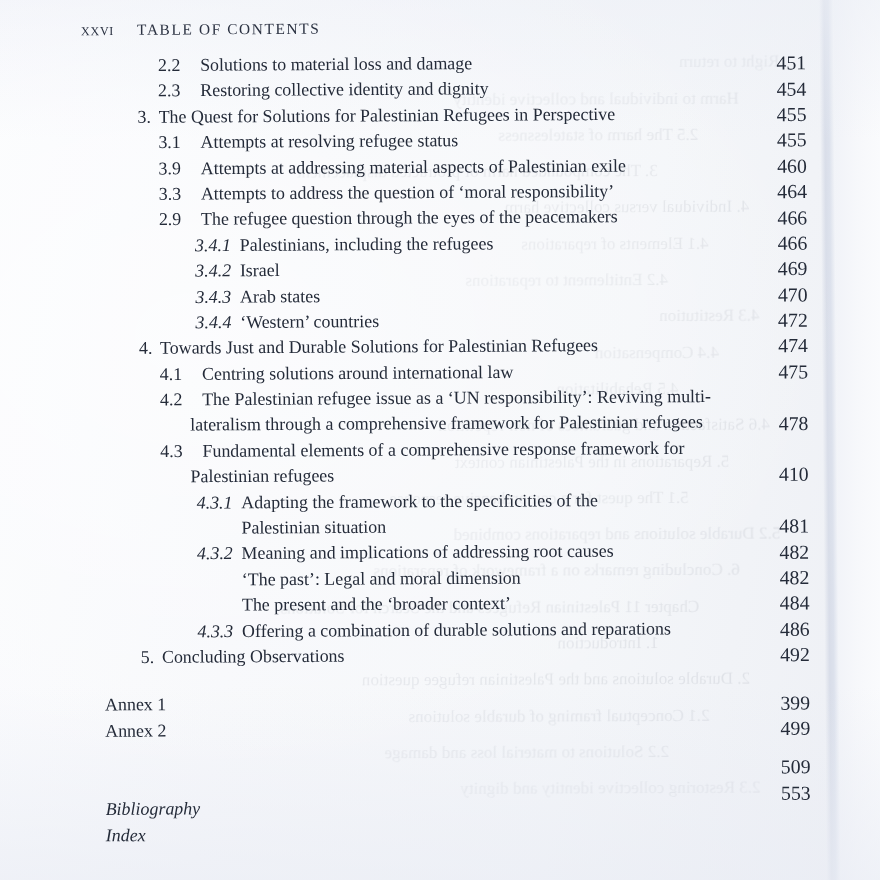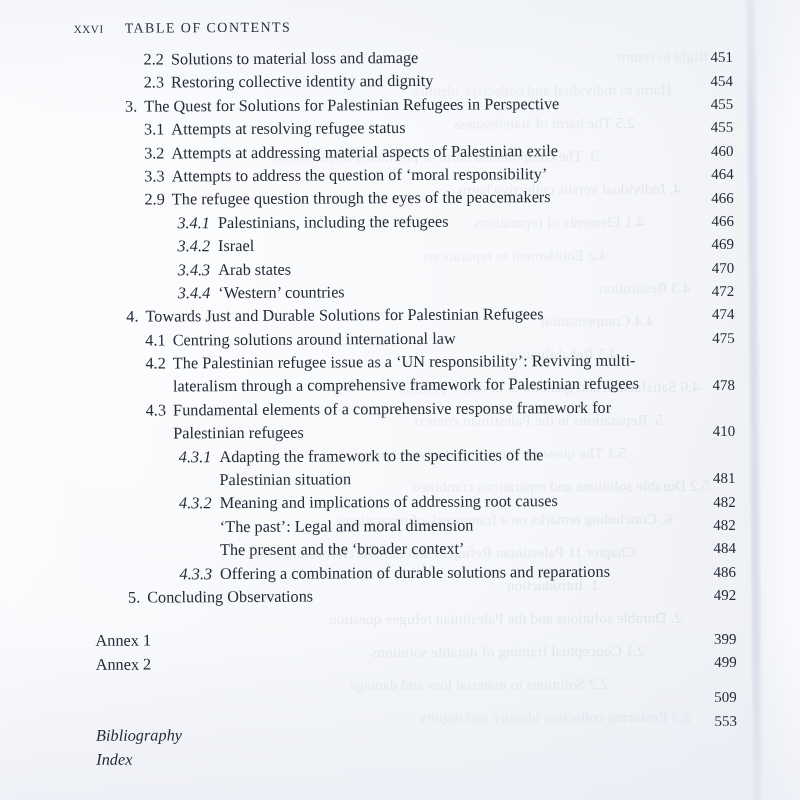--- a/index.html
+++ b/index.html
@@ -144,30 +144,30 @@
     text-align: right;
     color: #242b39;
   }
   .entry-page {
     position: absolute;
     top: 2.2px;
     left: 640px;
     width: 95px;
     text-align: right;
     color: #242b39;
-    font-size: 15px;
+    font-size: 18px;
     line-height: 23.4px;
   }
 
   
   .lvl1 .entry-text { left: 122px; }
   .lvl1 .num        { width: 17px; margin-right: 7px; }
 
   .lvl2 .entry-text { left: 143px; }
-  .lvl2 .num        { width: 23px; margin-right: 7px; }
+  .lvl2 .num        { width: 23px; margin-right: 18px; }
 
   .lvl3 .entry-text { left: 178px; }
   .lvl3 .num        { width: 33px; margin-right: 8px; font-style: italic; }
 
   .lvl2-cont .entry-text { left: 173px; }
   .lvl3-cont .entry-text { left: 219px; }
   .lvl4-run  .entry-text { left: 219px; }
 
   .front .entry-text { left: 94px; }
   .front.italic .entry-text { font-style: italic; margin-top: 36px; }
@@ -227,21 +227,21 @@
         </div>
         <div class="toc-entry lvl1">
           <div class="entry-text"><span class="num">3.</span><span>The Quest for Solutions for Palestinian Refugees in Perspective</span></div>
           <div class="entry-page">455</div>
         </div>
         <div class="toc-entry lvl2">
           <div class="entry-text"><span class="num">3.1</span><span>Attempts at resolving refugee status</span></div>
           <div class="entry-page">455</div>
         </div>
         <div class="toc-entry lvl2">
-          <div class="entry-text"><span class="num">3.2</span><span>Attempts at addressing material aspects of Palestinian exile</span></div>
+          <div class="entry-text"><span class="num">3.9</span><span>Attempts at addressing material aspects of Palestinian exile</span></div>
           <div class="entry-page">460</div>
         </div>
         <div class="toc-entry lvl2">
           <div class="entry-text"><span class="num">3.3</span><span>Attempts to address the question of ‘moral responsibility’</span></div>
           <div class="entry-page">464</div>
         </div>
         <div class="toc-entry lvl2">
           <div class="entry-text"><span class="num">2.9</span><span>The refugee question through the eyes of the peacemakers</span></div>
           <div class="entry-page">466</div>
         </div>

